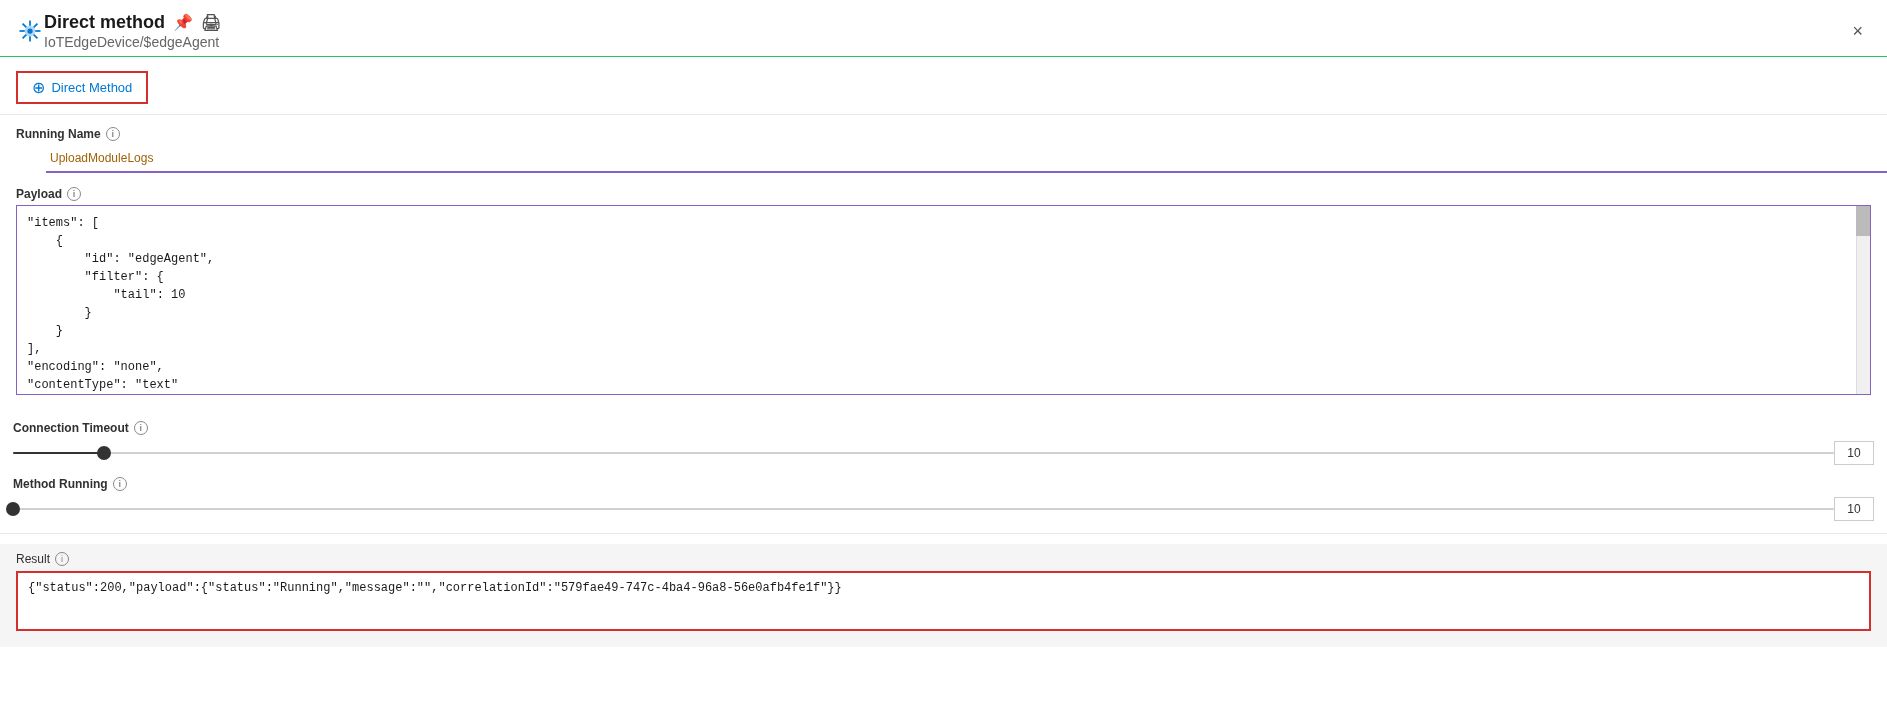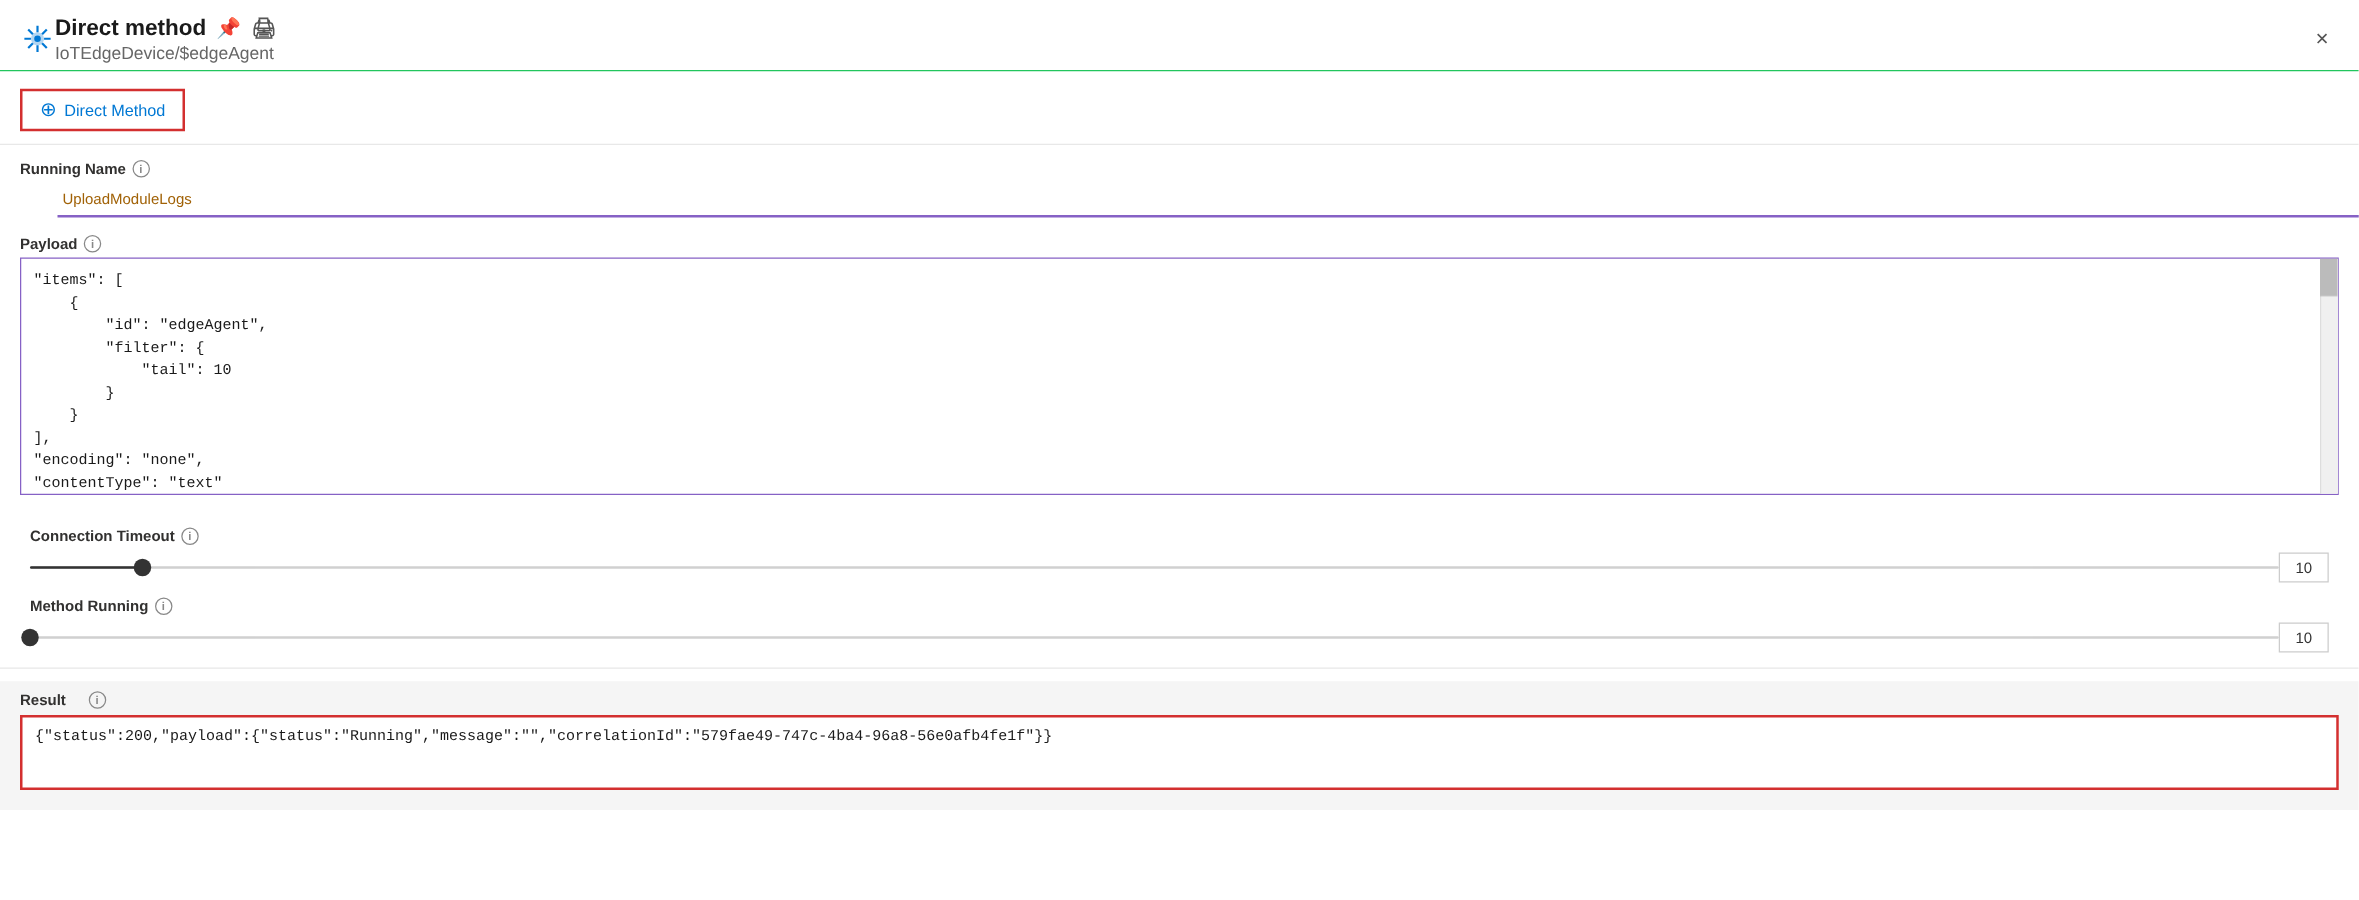--- a/index.html
+++ b/index.html
@@ -157,21 +157,21 @@
       position: absolute;
       right: 0;
       top: 0;
       width: 14px;
       height: 30px;
       background: #bbb;
     }
 
     
     .slider-section {
-      padding: 0 24px;
+      padding: 0 13px;
       margin-bottom: 12px;
     }
     .slider-label {
       font-size: 12px;
       font-weight: 600;
       color: #323130;
       margin-bottom: 6px;
       display: flex;
       align-items: center;
       gap: 5px;
@@ -230,26 +230,26 @@
       flex: 1;
     }
     .result-outer {
       border: 2px solid #d32f2f;
       padding: 8px 10px;
       background: #fff;
       min-height: 60px;
     }
     .result-label {
       font-size: 12px;
-      font-weight: 700;
+      font-weight: 400;
       color: #323130;
       margin-bottom: 5px;
       display: flex;
       align-items: flex-start;
-      gap: 18px;
+      gap: 5px;
       padding-top: 8px;
     }
     .result-text {
       font-size: 12px;
       font-family: 'Courier New', monospace;
       color: #1a1a1a;
       word-break: break-all;
     }
 
     .bottom-area {

